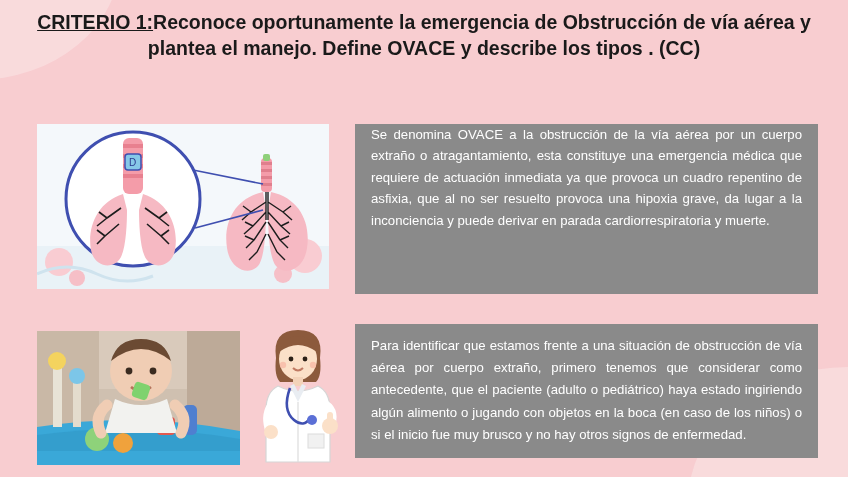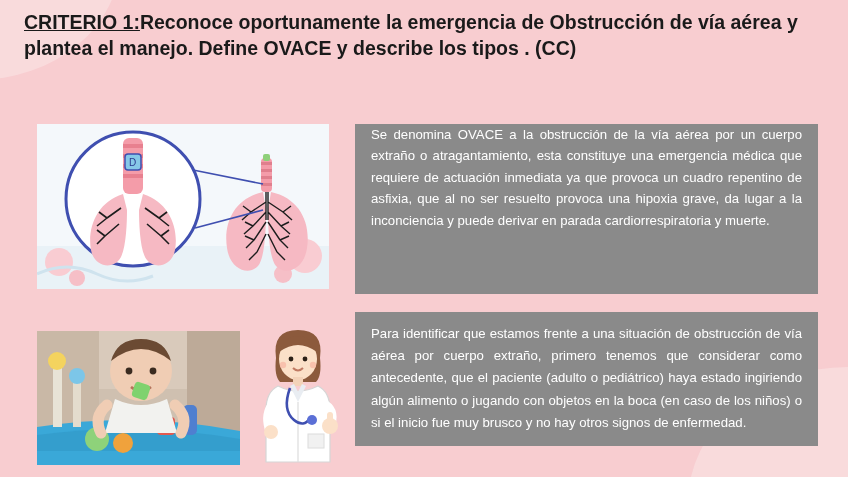--- a/index.html
+++ b/index.html
@@ -39,20 +39,21 @@
     height: 170px;
     background: #fadfe0;
     border-radius: 80% 0 0 0;
     opacity: .75;
   }
   .title {
     position: absolute;
     left: 24px;
     top: 10px;
     width: 800px;
+    text-align: center;
     font-size: 19.5px;
     font-weight: bold;
     color: #1a1a1a;
     line-height: 1.32;
   }
   .title .crit {
     text-decoration: underline;
   }
   
   .img-lungs {
@@ -92,21 +93,21 @@
     box-sizing: border-box;
   }
   .card-top {
     left: 355px;
     top: 124px;
     width: 463px;
     height: 170px;
   }
   .card-bottom {
     left: 355px;
-    top: 312px;
+    top: 324px;
     width: 463px;
     height: 134px;
     line-height: 1.68;
     padding-top: 11px;
   }
 </style>
 </head>
 <body>
 
 <div class="slide">

